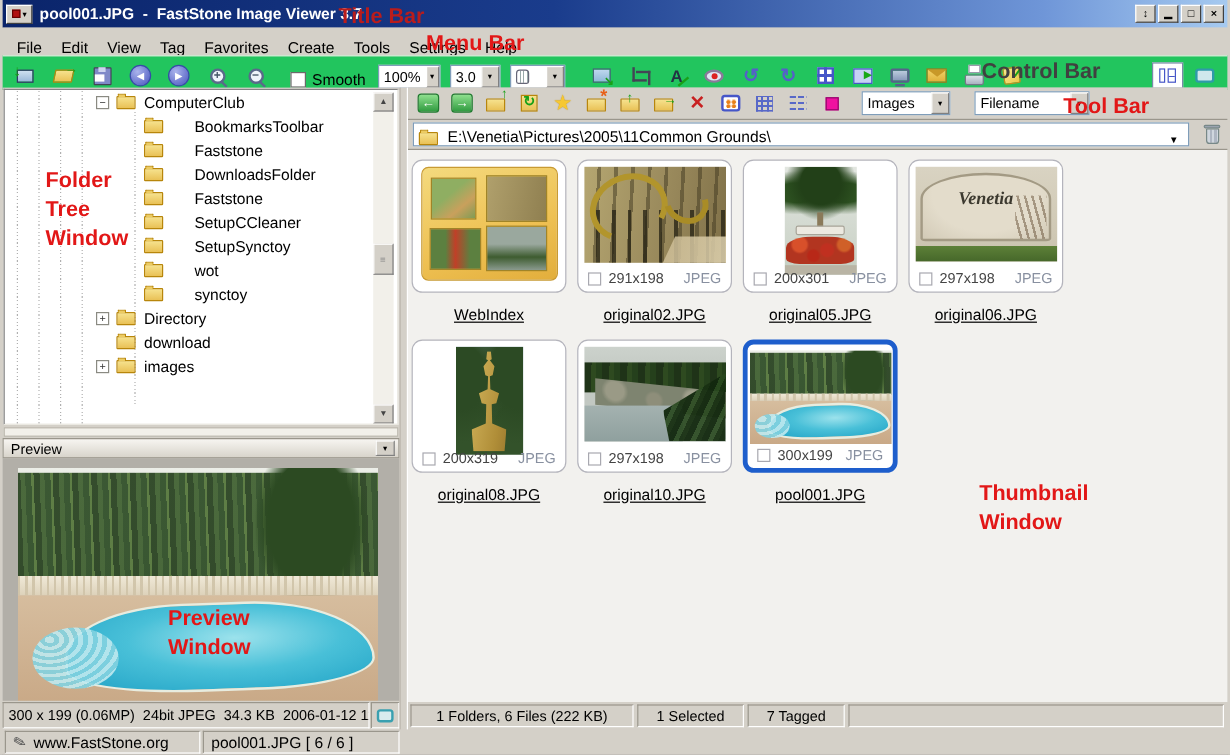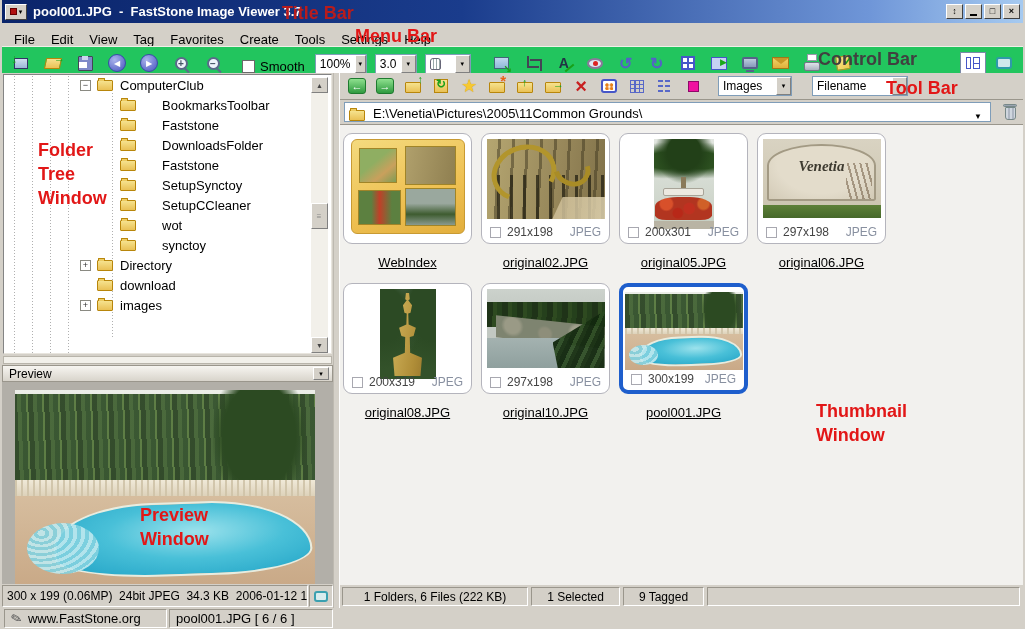--- a/index.html
+++ b/index.html
@@ -394,25 +394,25 @@
         <div class="tree-row d1">
           <span class="fldr"></span>
           <span class="tree-label">DownloadsFolder</span>
         </div>
         <div class="tree-row d1">
           <span class="fldr"></span>
           <span class="tree-label">Faststone</span>
         </div>
         <div class="tree-row d1">
           <span class="fldr"></span>
+          <span class="tree-label">SetupCCleaner</span>
+        </div>
+        <div class="tree-row d1">
+          <span class="fldr"></span>
           <span class="tree-label">SetupSynctoy</span>
-        </div>
-        <div class="tree-row d1">
-          <span class="fldr"></span>
-          <span class="tree-label">SetupCCleaner</span>
         </div>
         <div class="tree-row d1">
           <span class="fldr"></span>
           <span class="tree-label">wot</span>
         </div>
         <div class="tree-row d1">
           <span class="fldr"></span>
           <span class="tree-label">synctoy</span>
         </div>
         <div class="tree-row d0">
@@ -617,21 +617,21 @@
                 <span class="fmt">JPEG</span>
               </div>
             </div>
             <div class="thumb-name">pool001.JPG</div>
           </div>
         </div>
     </div>
     <div class="right-status">
       <span class="rs-cell" style="left:2px;width:186px">1 Folders, 6 Files (222 KB)</span>
       <span class="rs-cell" style="left:191px;width:89px">1 Selected</span>
-      <span class="rs-cell" style="left:283px;width:81px">9 Tagged</span>
+      <span class="rs-cell" style="left:283px;width:81px">7 Tagged</span>
       <span class="rs-cell" style="left:367px;right:3px"></span>
     </div>
   </div>
 
   <div class="bottombar">
     <span class="bb-cell bb-site">
       <span class="pen-ic">✎</span>
       <span>www.FastStone.org</span>
     </span>
     <span class="bb-cell bb-file">pool001.JPG [ 6 / 6 ]</span>

